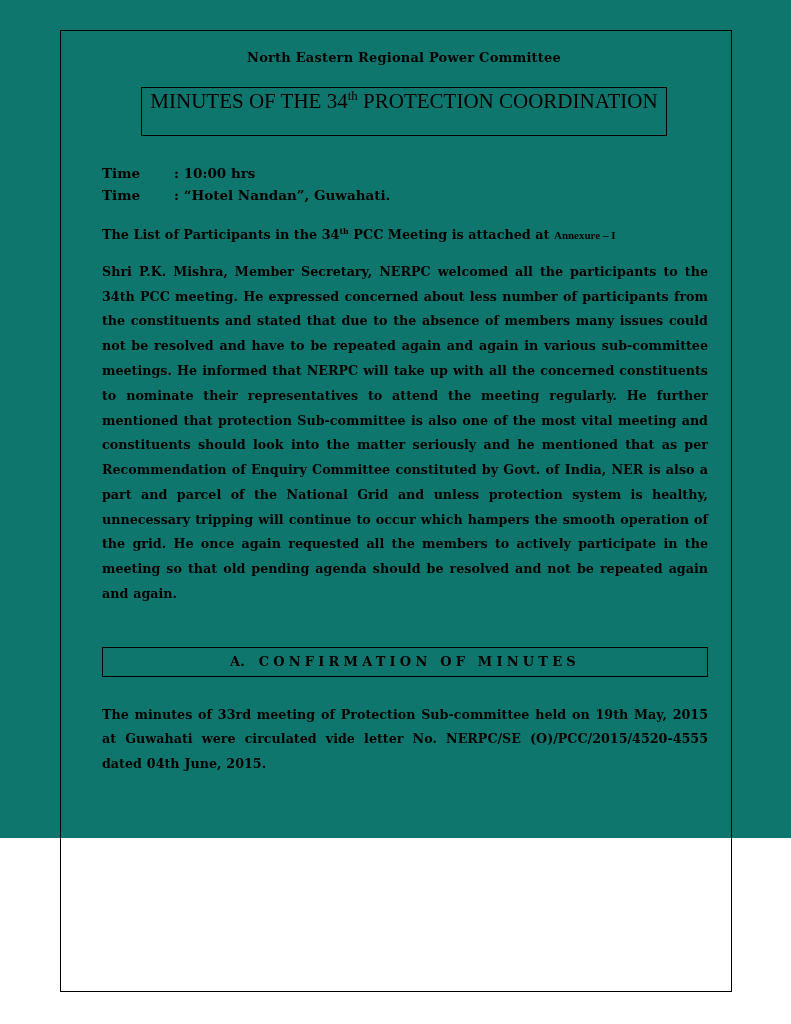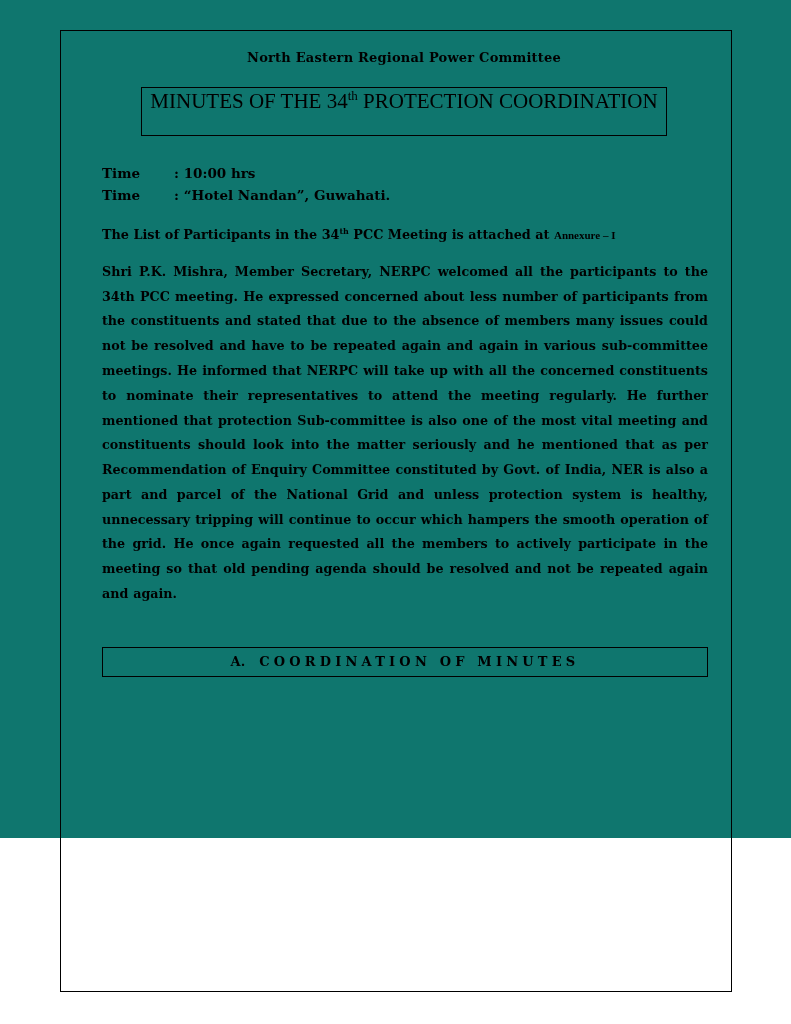--- a/index.html
+++ b/index.html
@@ -153,18 +153,19 @@
     <div class="meta">
       <span class="meta-row"><span class="meta-label">Time</span><span>: 10:00 hrs</span></span>
       <span class="meta-row"><span class="meta-label">Time</span><span>: “Hotel Nandan”, Guwahati.</span></span>
     </div>
 
     <div class="participants"><span>The List of Participants in the 34</span><sup>th</sup><span> PCC Meeting is attached at </span><span class="plain">Annexure – I</span></div>
 
     <p class="body-para">Shri P.K. Mishra, Member Secretary, NERPC welcomed all the participants to the 34th PCC meeting. He expressed concerned about less number of participants from the constituents and stated that due to the absence of members many issues could not be resolved and have to be repeated again and again in various sub-committee meetings. He informed that NERPC will take up with all the concerned constituents to nominate their representatives to attend the meeting regularly. He further mentioned that protection Sub-committee is also one of the most vital meeting and constituents should look into the matter seriously and he mentioned that as per Recommendation of Enquiry Committee constituted by Govt. of India, NER is also a part and parcel of the National Grid and unless protection system is healthy, unnecessary tripping will continue to occur which hampers the smooth operation of the grid. He once again requested all the members to actively participate in the meeting so that old pending agenda should be resolved and not be repeated again and again.</p>
 
 
-    <div class="section-bar"><span class="label-a">A.</span><span class="spaced">COORDINATION OF MINUTES</span></div>
+    <div class="section-bar"><span class="label-a">A.</span><span class="spaced">CONFIRMATION OF MINUTES</span></div>
 
 
+    <p class="closing">The minutes of 33rd meeting of Protection Sub-committee held on 19th May, 2015 at Guwahati were circulated vide letter No. NERPC/SE (O)/PCC/2015/4520-4555 dated 04th June, 2015.</p>
 
   </div>
 </div>
 
 </body></html>

